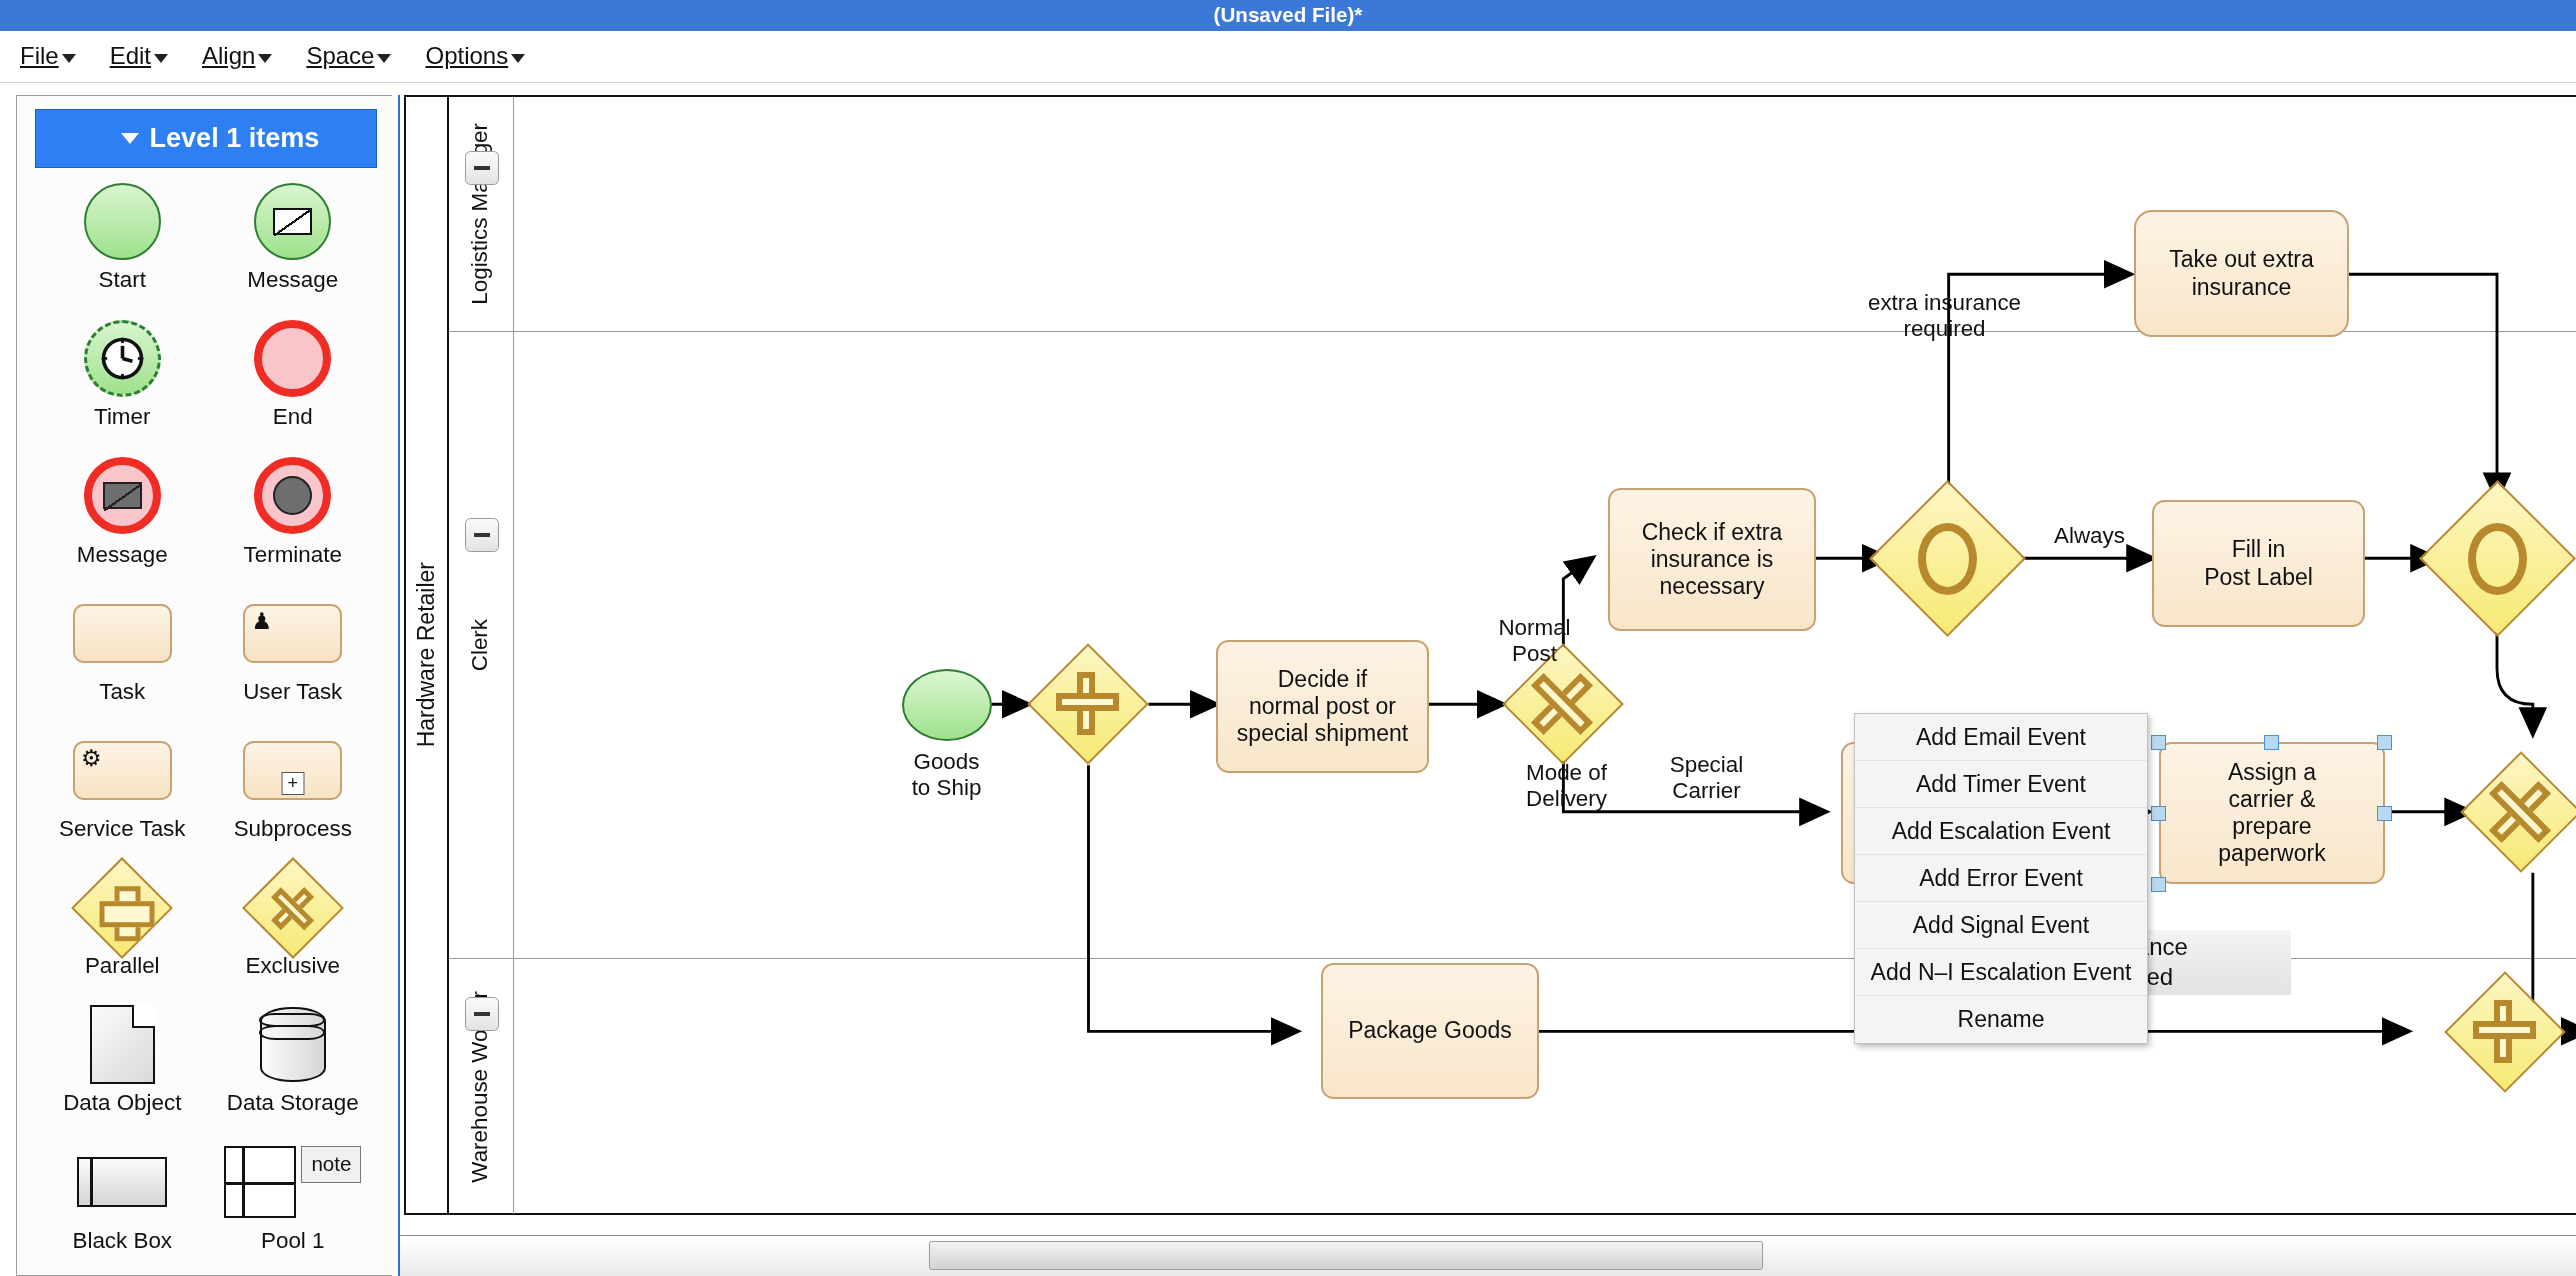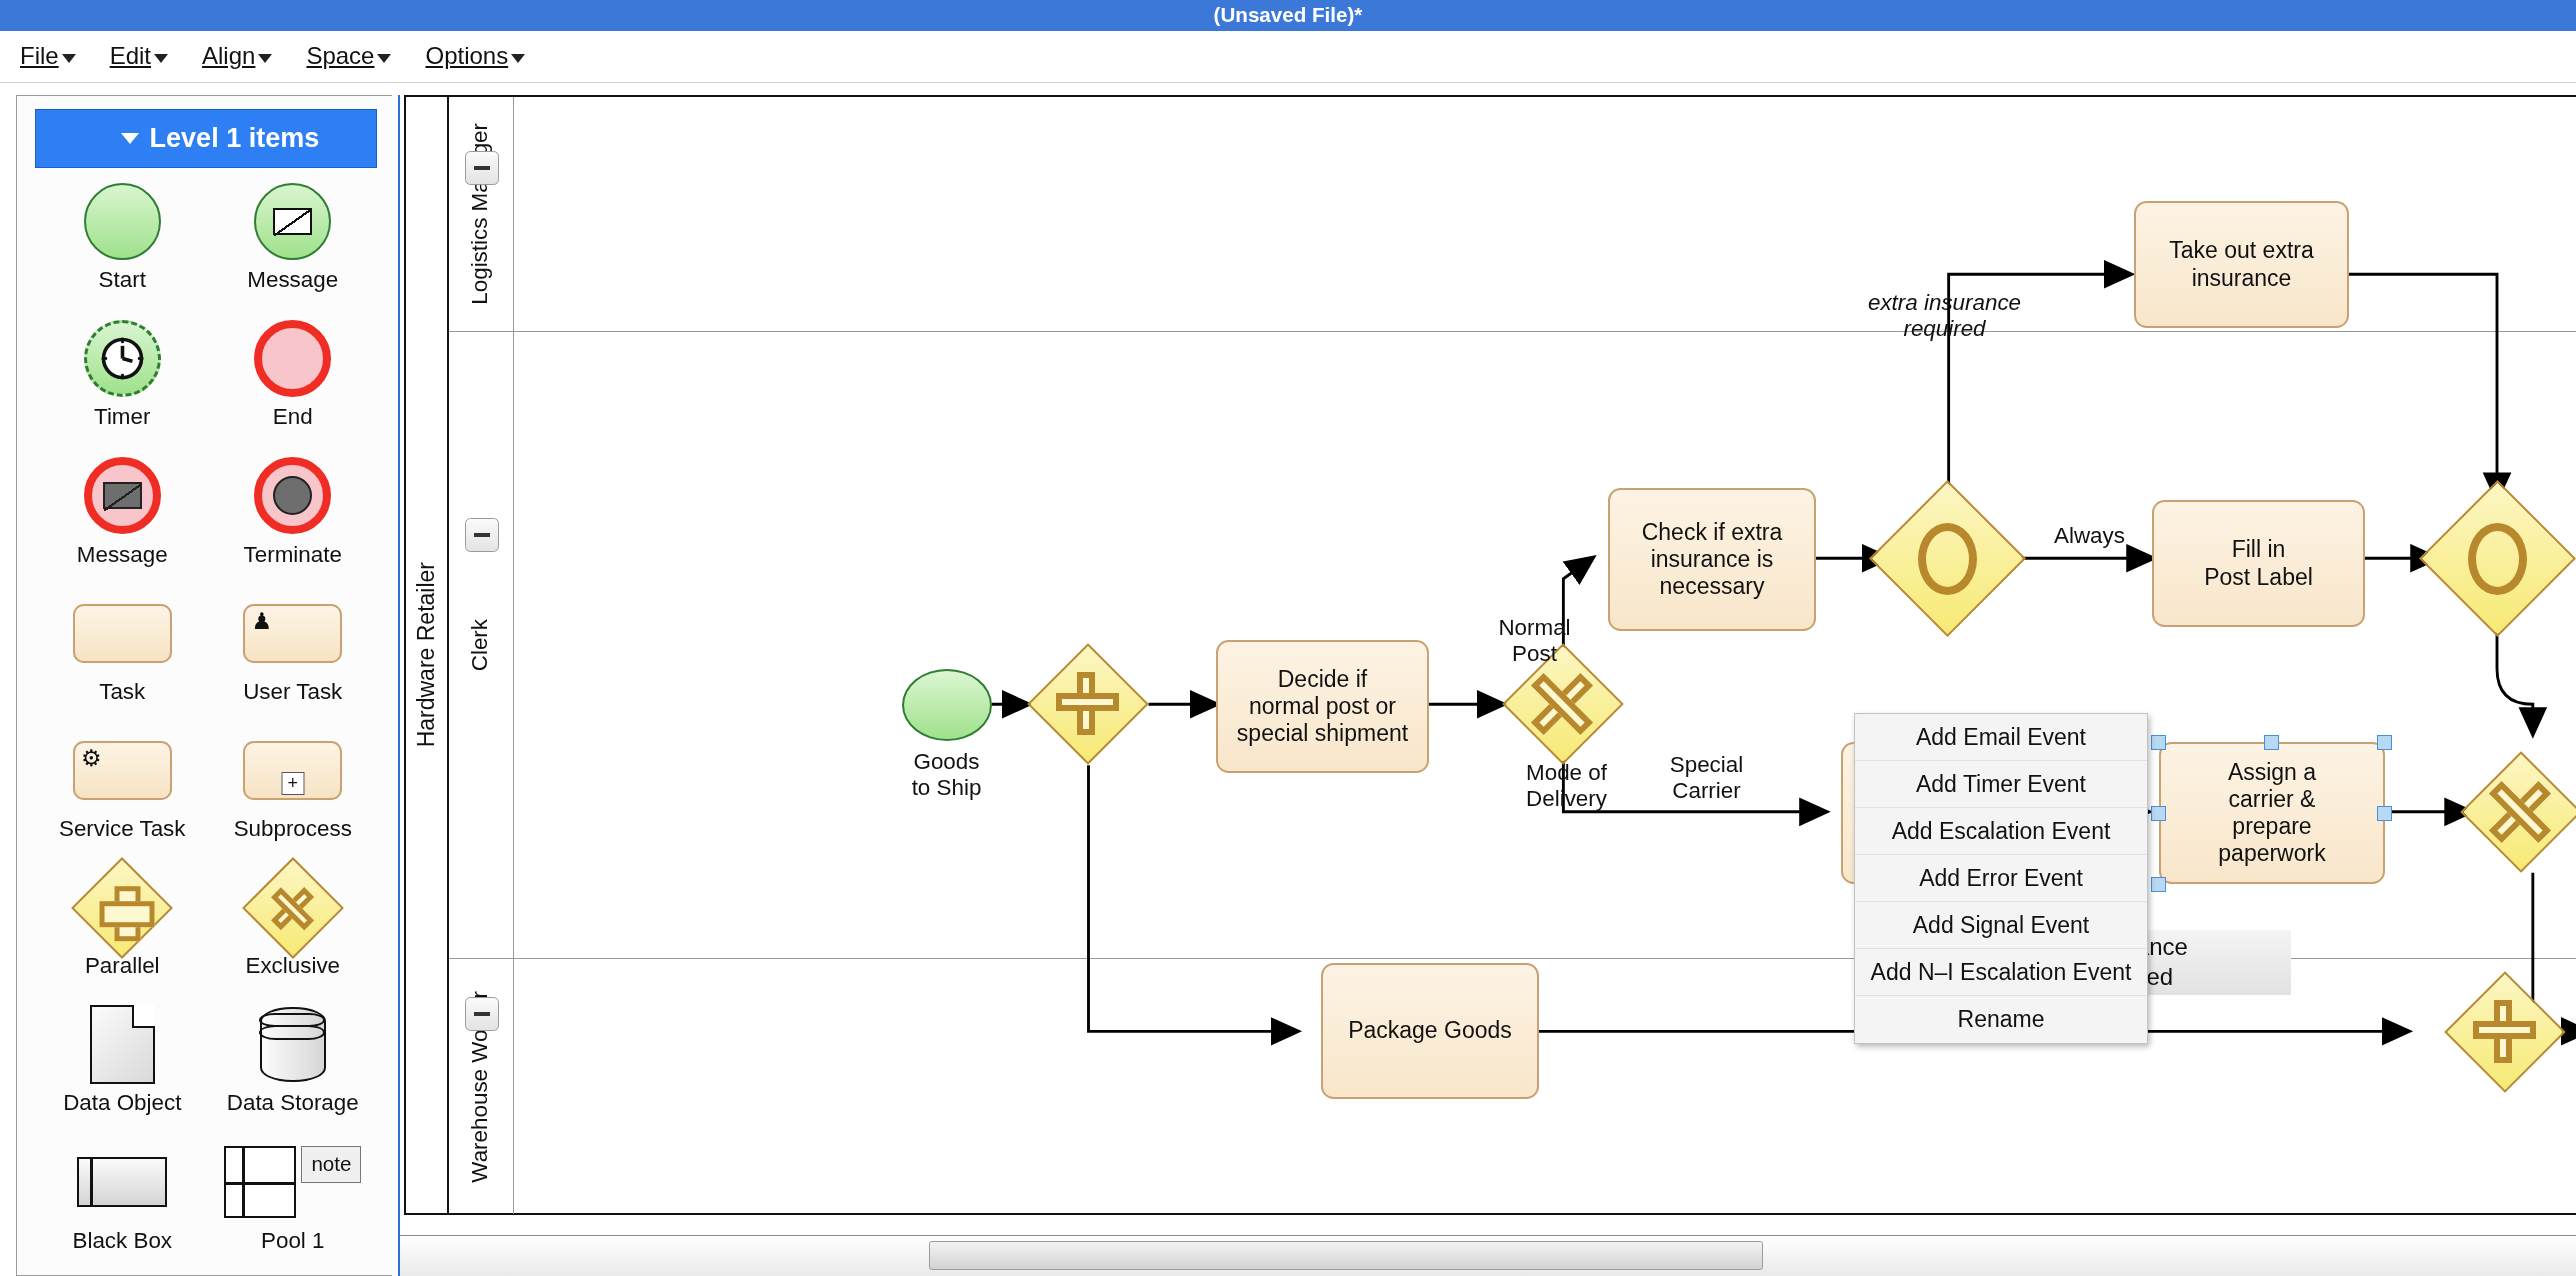--- a/index.html
+++ b/index.html
@@ -611,21 +611,21 @@
 necessary</span>
     </div>
 
     <div class="gw" style="left:1492px; top:408px; width:111px; height:111px;">
       <div class="dsq"></div>
         <div class="sym">
           <div class="sym-o"></div>
         </div>
     </div>
 
-    <div class="node bpmn-task" style="left:1734px; top:106px; width:215px; height:127px;">
+    <div class="node bpmn-task" style="left:1734px; top:115px; width:215px; height:127px;border-radius:18px;">
       <span style="white-space:pre-line;">Take out extra
 insurance</span>
     </div>
 
     <div class="node bpmn-task" style="left:1752px; top:405px; width:213px; height:127px;">
       <span style="white-space:pre-line;">Fill in
 Post Label</span>
     </div>
 
     <div class="gw" style="left:2042px; top:408px; width:111px; height:111px;">
@@ -671,21 +671,21 @@
     <div class="gw" style="left:2062px; top:894px; width:86px; height:86px;">
       <div class="dsq"></div>
         <div class="sym">
           <div class="sym-plus">
             <b></b>
             <i></i>
           </div>
         </div>
     </div>
 
-    <div class="flow-label" style="left:1428px; top:195px; width:233px; text-align:center;font-style:italic;">extra insurance
+    <div class="flow-label" style="left:1428px; top:195px; width:233px; text-align:center;">extra insurance
 required</div>
     <div class="flow-label" style="left:1627px; top:428px; width:125px; text-align:center;">Always</div>
     <div class="flow-label" style="left:1072px; top:520px; width:125px; text-align:center;">Normal
 Post</div>
     <div class="flow-label" style="left:1235px; top:657px; width:143px; text-align:center;">Special
 Carrier</div>
 
   </div>
 
   <div id="hscroll">

